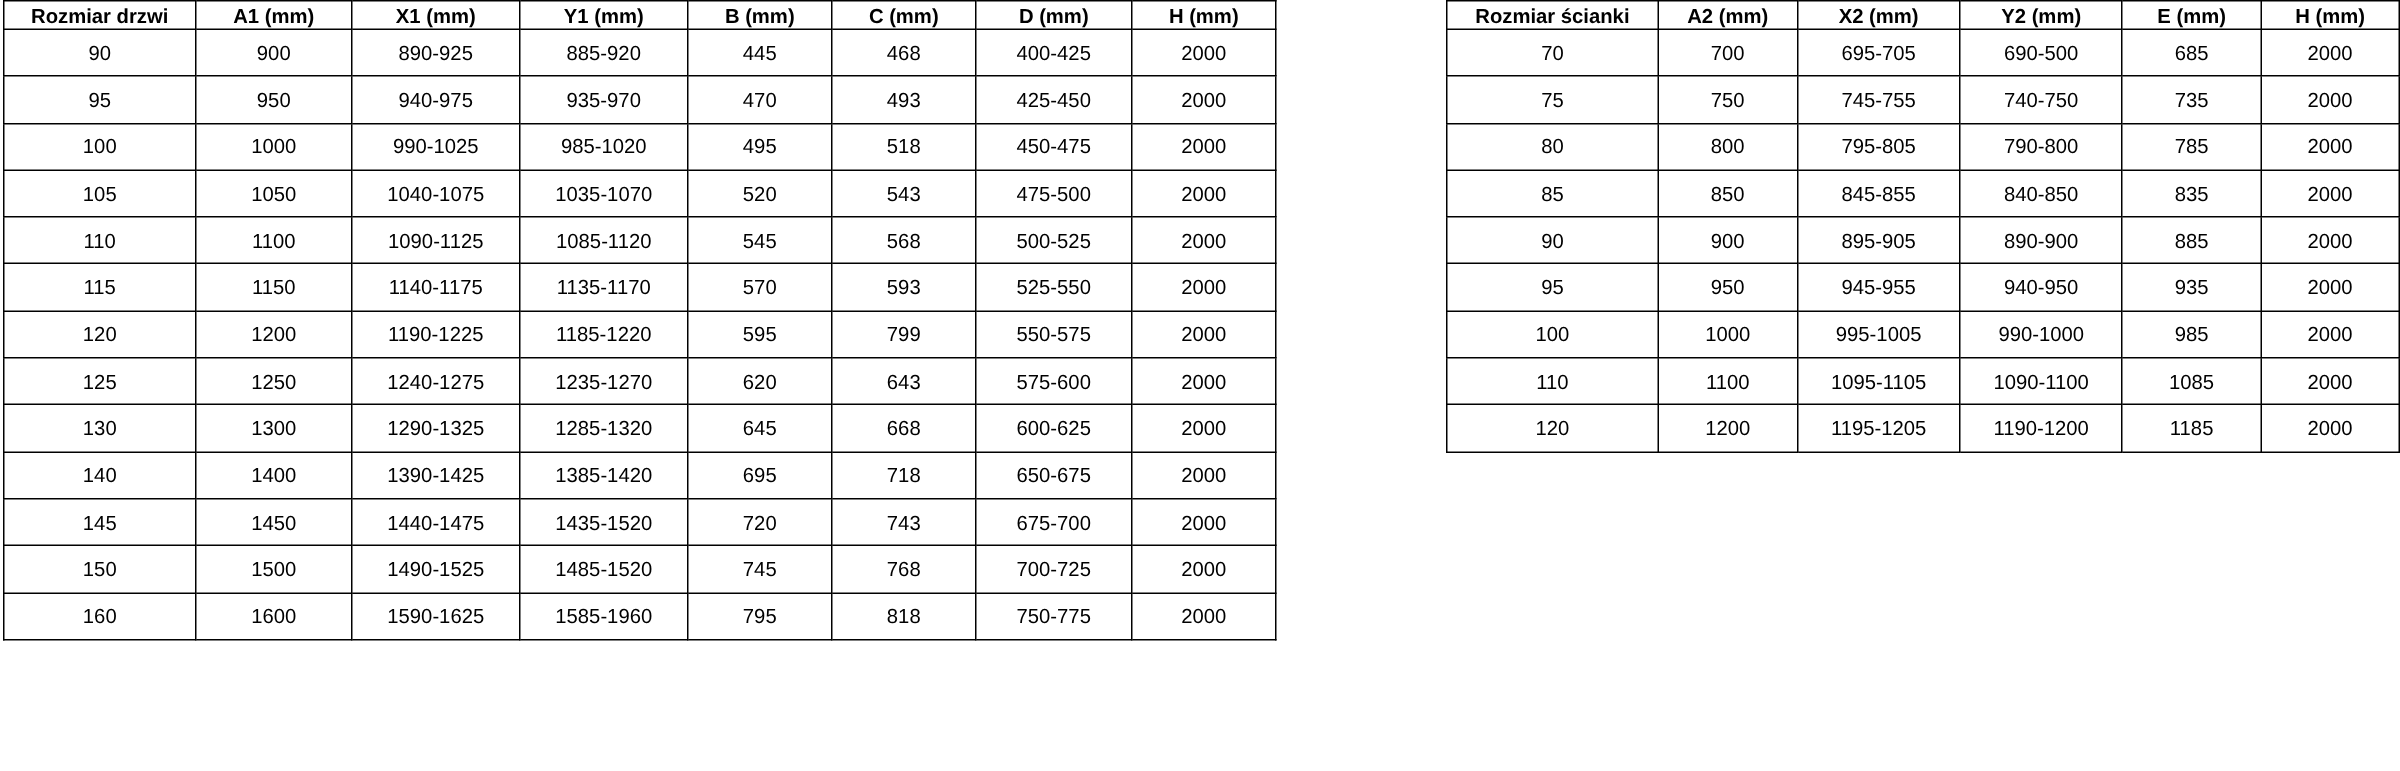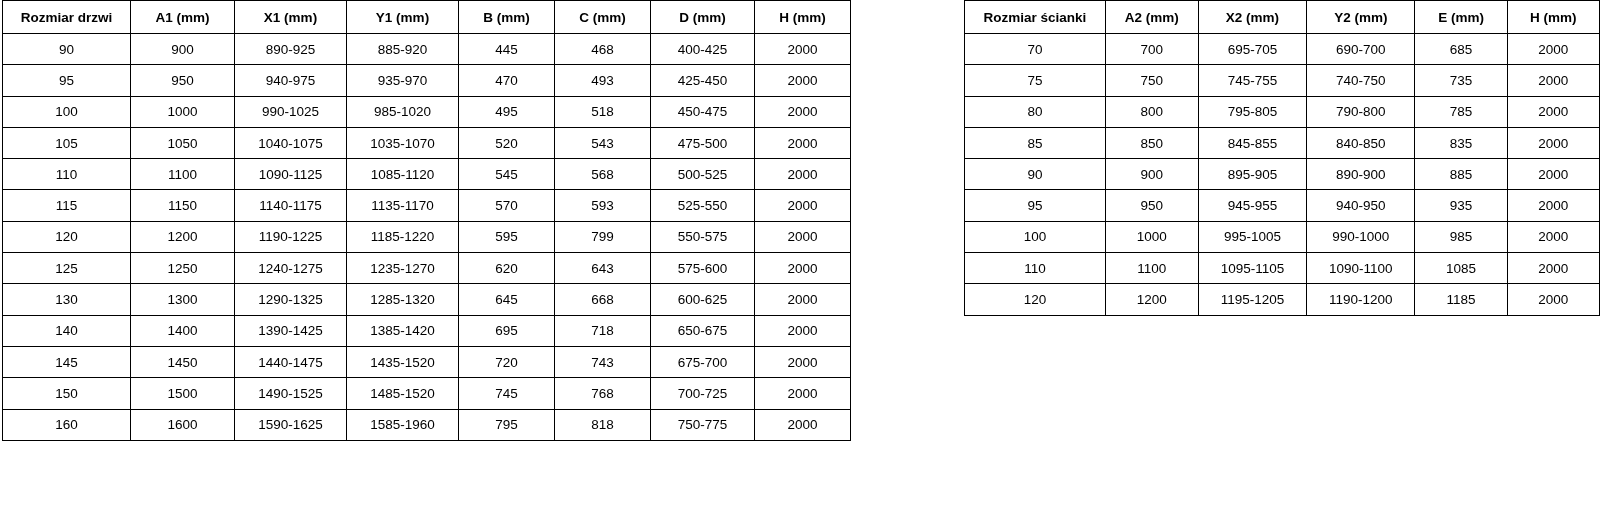--- a/index.html
+++ b/index.html
@@ -35,21 +35,21 @@
     text-align: center;
     vertical-align: middle;
     font-size: 13.5px;
     padding: 0;
     height: 31.3px;
     box-sizing: border-box;
     white-space: nowrap;
   }
   table th {
     font-weight: bold;
-    height: 33px;
+    height: 19px;
   }
   
   #doors-table col.c0 { width: 128px; }
   #doors-table col.c1 { width: 104px; }
   #doors-table col.c2 { width: 112px; }
   #doors-table col.c3 { width: 112px; }
   #doors-table col.c4 { width: 96px; }
   #doors-table col.c5 { width: 96px; }
   #doors-table col.c6 { width: 104px; }
   #doors-table col.c7 { width: 96px; }
@@ -244,21 +244,21 @@
           <th>Y2 (mm)</th>
           <th>E (mm)</th>
           <th>H (mm)</th>
         </tr>
       </thead>
       <tbody>
         <tr>
           <td>70</td>
           <td>700</td>
           <td>695-705</td>
-          <td>690-700</td>
+          <td>690-500</td>
           <td>685</td>
           <td>2000</td>
         </tr>
         <tr>
           <td>75</td>
           <td>750</td>
           <td>745-755</td>
           <td>740-750</td>
           <td>735</td>
           <td>2000</td>

